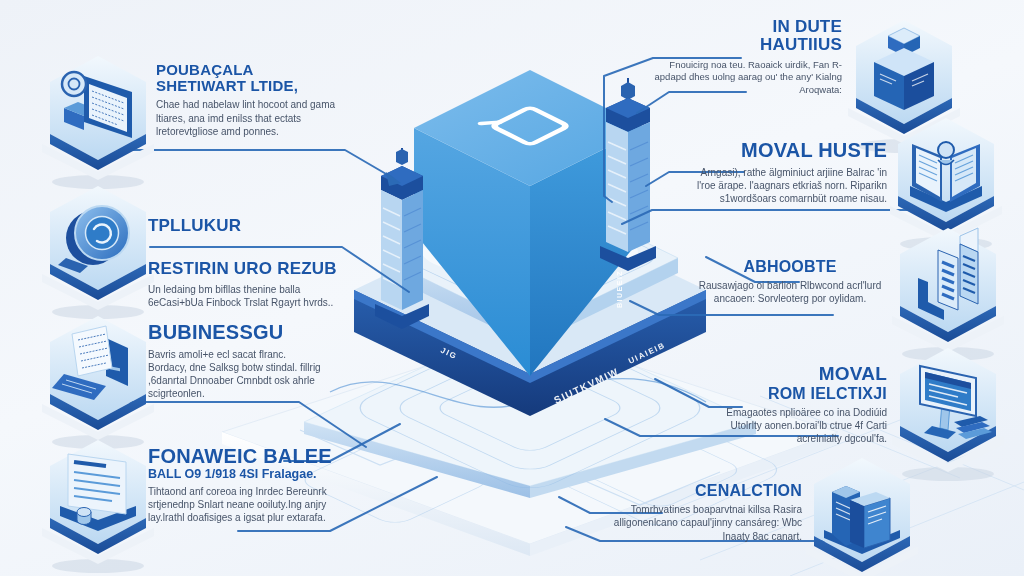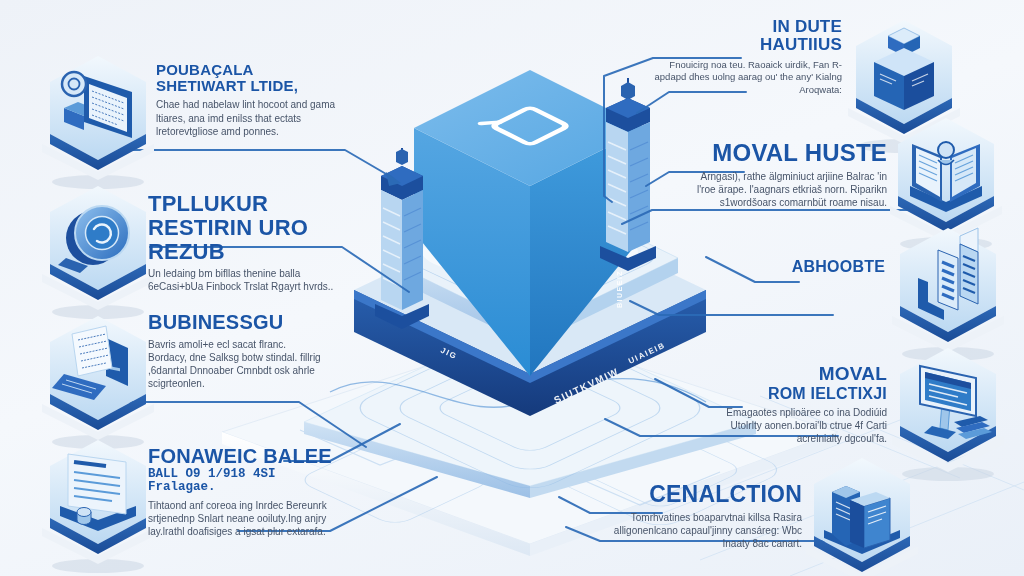--- a/index.html
+++ b/index.html
@@ -15,31 +15,31 @@
   #scene{position:absolute; left:0; top:0;}
   .connector{stroke:var(--line); stroke-width:2; fill:none; stroke-linejoin:round; stroke-linecap:round; opacity:.92;}
   .arrowhead{fill:var(--line);}
   .edge-label{fill:#ffffff; opacity:.92; font-family:"Liberation Sans",sans-serif; font-weight:bold; letter-spacing:1.5px;}
   .edge-label-dark{fill:#1d4f9e; opacity:.85; font-family:"Liberation Sans",sans-serif; font-weight:bold; letter-spacing:1px;}
   .callout{position:absolute; z-index:3;}
   .callout .t1,.callout .t2{display:block; color:var(--accent); font-weight:800; letter-spacing:.2px; line-height:1.08;}
   .callout .body{color:var(--body); font-size:10px; line-height:1.32; margin-top:4px;}
   .r{text-align:right;}
   .c-l1 .t1,.c-l1 .t2{font-size:15px;}
-  .c-l2 .t1,.c-l2 .t2{font-size:22px;}
+  .c-l2 .t1,.c-l2 .t2{font-size:17px;margin-top:25px;}
   .c-l3 .t1{font-size:20px;}
   .c-l4 .t1{font-size:20px;}
-  .c-l4 .t2{font-size:12.5px; letter-spacing:0;font-family:Liberation Mono, monospace;}
+  .c-l4 .t2{font-size:12.5px; letter-spacing:0;}
   .c-r1 .t1,.c-r1 .t2{font-size:17px;}
   .c-r1 .body{font-size:9.5px;}
-  .c-r2 .t1{font-size:24px;}
+  .c-r2 .t1{font-size:20px;}
   .c-r3 .t1{font-size:16px;}
   .c-r4 .t1{font-size:19px;}
   .c-r4 .t2{font-size:16px;}
-  .c-r5 .t1{font-size:23px;}
+  .c-r5 .t1{font-size:16px;}
   .tile{position:absolute; z-index:2;}
 </style>
 </head>
 <body style="--accent: #1b55a6; --line: #2b6ab6; --body: #475469; --cube_top: #69b2e7; --cube_left: #2f93da; --cube_right: #3f9cdd; --slab_dark: #1b4a97;">
 
 <div class="canvas">
 
 <svg width="0" height="0" aria-hidden="true">
 <defs>
   <linearGradient id="hexG" x1="0" y1="0" x2="0" y2="1">
@@ -251,41 +251,42 @@
 <div class="callout c-l1" style="left:148px; top:62px; width:198px;margin-left:8px;">
   <span class="t1">POUBAÇALA</span>
   <span class="t2">SHETIWART LTIDE,</span>
   <div class="body">Chae had nabelaw lint hocoot and gama ltiares, ana imd enilss that ectats lretorevtgliose amd ponnes.</div>
 </div>
 <div class="callout c-l2" style="left:148px; top:192px; width:196px;">
   <span class="t1">TPLLUKUR</span>
   <span class="t2">RESTIRIN URO REZUB</span>
   <div class="body">Un ledaing bm bifllas thenine balla 6eCasi+bUa Finbock Trslat Rgayrt hvrds..</div>
 </div>
-<div class="callout c-l3" style="left:148px; top:312px; width:178px;">
+<div class="callout c-l3" style="left:148px; top:322px; width:178px;">
   <span class="t1">BUBINESSGU</span>
   <div class="body">Bavris amoli+e ecl sacat flranc. Bordacy, dne Salksg botw stindal. fillrig ,6danrtal Dnnoaber Cmnbdt osk ahrle scigrteonlen.</div>
 </div>
 <div class="callout c-l4" style="left:148px; top:446px; width:200px;">
   <span class="t1">FONAWEIC BALEE</span>
   <span class="t2">BALL O9 1/918 4SI Fralagae.</span>
   <div class="body">Tihtaond anf coreoa ing Inrdec Bereunrk srtjenednp Snlart neane ooiluty.Ing anjry lay.lrathl doafisiges a igsat plur extarafa.</div>
 </div>
 
 <div class="callout c-r1 r" style="left:640px; top:18px; width:192px;margin-left:10px;">
   <span class="t1">IN DUTE</span>
   <span class="t2">HAUTIIUS</span>
   <div class="body">Fnouicirg noa teu. Raoaick uirdik, Fan R-apdapd dhes uolng aarag ou' the any' Kialng Aroqwata:</div>
 </div>
 <div class="callout c-r2 r" style="left:695px; top:140px; width:192px;">
   <span class="t1">MOVAL HUSTE</span>
   <div class="body">Arngasi), rathe älgminiuct arjiine Balrac 'in l'roe ärape. l'aagnars etkriaš norn. Riparikn s1wordšoars comarnbüt roame nisau.</div>
 </div>
-<div class="callout c-r3 r" style="left:695px; top:258px; width:190px;">
+<div class="callout c-r3 r" style="left:695px; top:258px; width:190px;text-align:center;">
   <span class="t1">ABHOOBTE</span>
+  <div class="body">Rausawjago oi barlion Rlbwcond acrl'lurd ancaoen: Sorvleoterg por oylidam.</div>
 </div>
 <div class="callout c-r4 r" style="left:695px; top:364px; width:192px;">
   <span class="t1">MOVAL</span>
   <span class="t2">ROM IELCTIXJI</span>
   <div class="body">Emagaotes nplioäree co ina Dodiúid Utolrlty aonen.borai'lb ctrue 4f Carti acrelnialty dgcoul'fa.</div>
 </div>
 <div class="callout c-r5 r" style="left:610px; top:482px; width:192px;">
   <span class="t1">CENALCTION</span>
   <div class="body">Tomrhvatines boaparvtnai killsa Rasira alligonenlcano capaul'jinny cansáreg: Wbc Inaaty 8ac canart.</div>
 </div>

